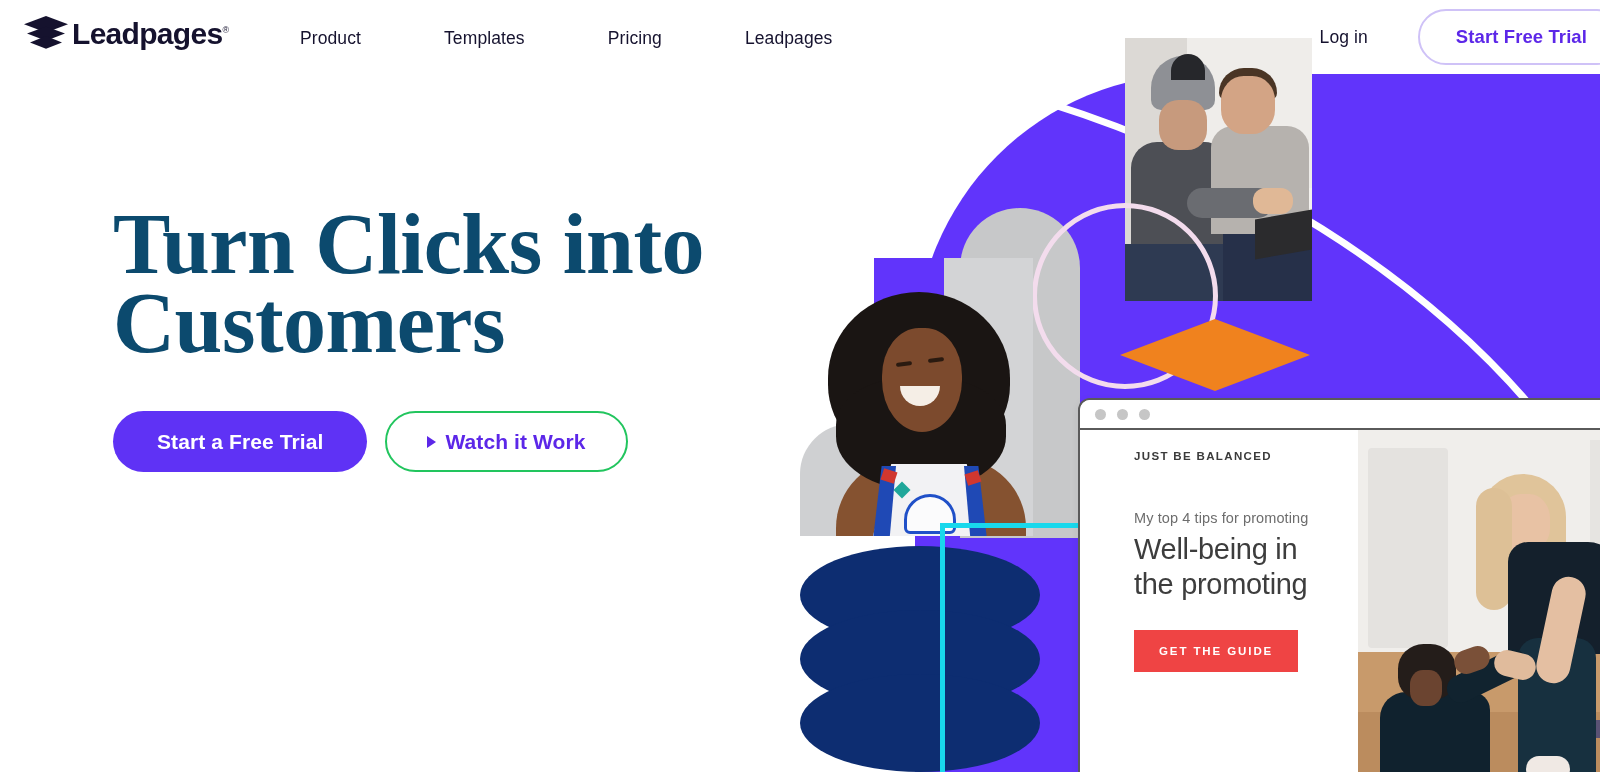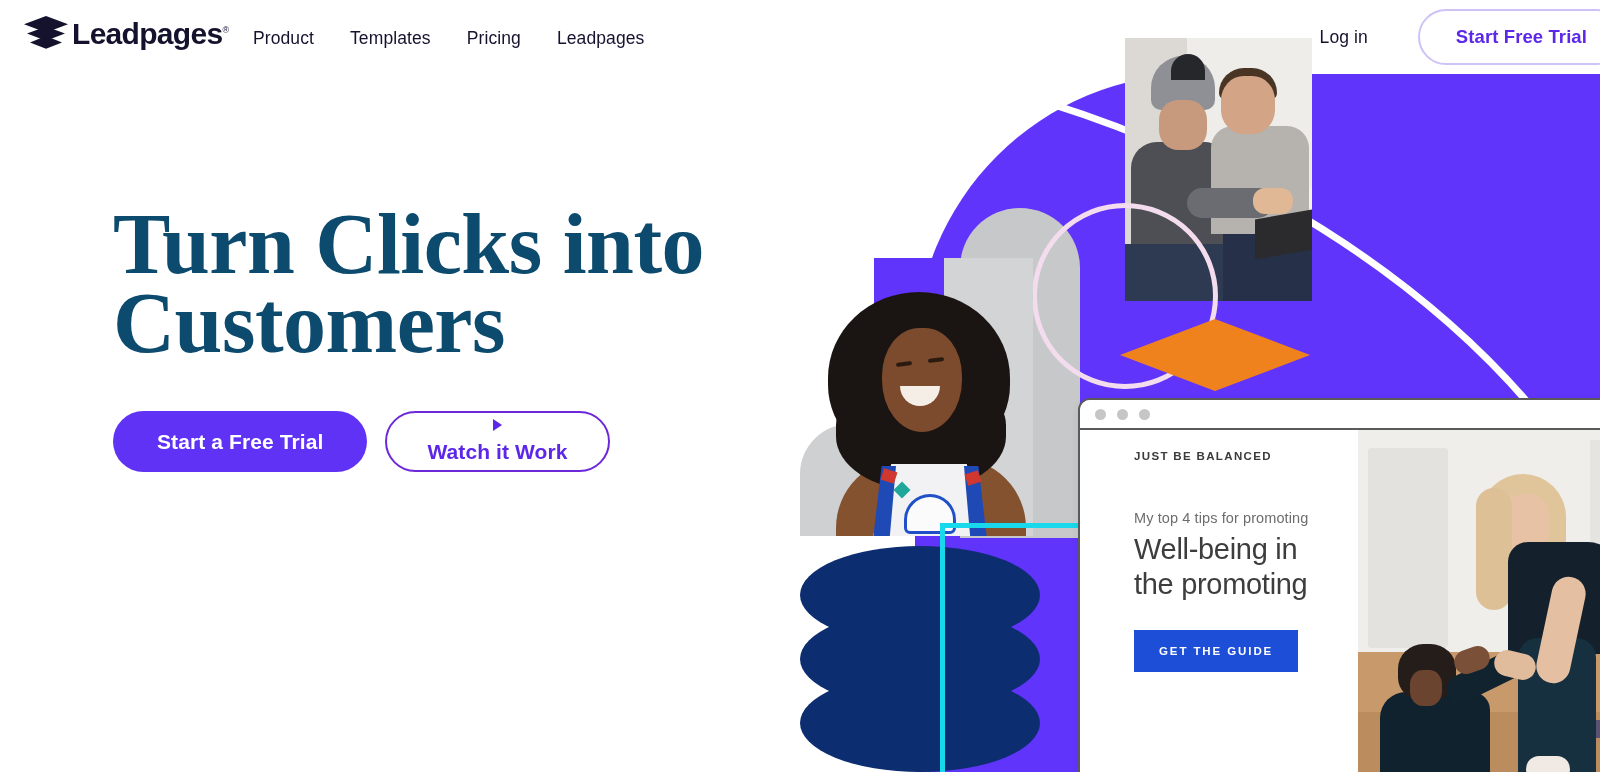--- a/index.html
+++ b/index.html
@@ -73,20 +73,21 @@
     font-size: 17.5px;
     font-weight: 400;
     color: #15122e;
     text-decoration: none;
     letter-spacing: 0.1px;
     white-space: nowrap;
     padding: 0 0;
     margin-right: 36px;
     cursor: pointer;
     line-height: 26px;
+    margin-left: 47px;
   }
   .nav-link:last-child { margin-right: 0; }
 
   .header-right {
     position: absolute;
     right: -25px;
     top: 9px;
     display: flex;
     align-items: center;
     gap: 0;
@@ -163,31 +164,30 @@
     font-family: "Liberation Sans", sans-serif;
     white-space: nowrap;
   }
   .btn-secondary {
     display: inline-flex;
     align-items: center;
     justify-content: center;
     gap: 9px;
     height: 61px;
     padding: 0 40px;
-    border: 2px solid #6d28d9;
+    border: 2px solid #22c55e;
     border-radius: 34px;
     background: #ffffff;
     color: #5c27e8;
     font-size: 21px;
     font-weight: 700;
     letter-spacing: 0.1px;
     cursor: pointer;
     font-family: "Liberation Sans", sans-serif;
     white-space: nowrap;
-    flex-direction: column;
   }
   .play-tri {
     width: 0; height: 0;
     border-left: 9px solid #5c27e8;
     border-top: 6px solid transparent;
     border-bottom: 6px solid transparent;
     display: inline-block;
   }
 
   
@@ -427,21 +427,21 @@
     line-height: 1.22;
     color: #3d3d3d;
     font-weight: 400;
     letter-spacing: -0.3px;
     margin-bottom: 27px;
   }
   .bc-btn {
     display: inline-flex;
     align-items: center;
     justify-content: center;
-    background: #1d4ed8;
+    background: #ef4444;
     color: #ffffff;
     font-size: 11.5px;
     font-weight: 700;
     letter-spacing: 1.9px;
     padding: 15px 25px;
     border: none;
     cursor: pointer;
     font-family: "Liberation Sans", sans-serif;
   }
   .bc-right {

